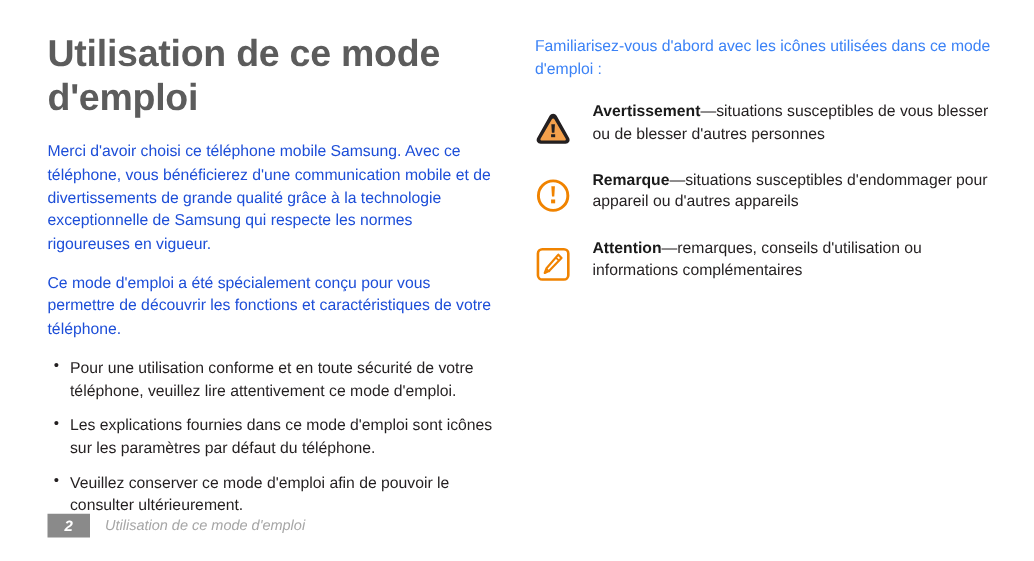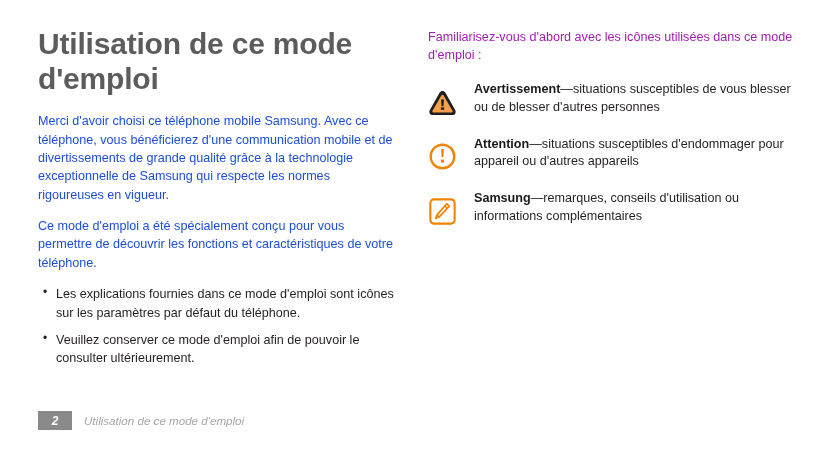--- a/index.html
+++ b/index.html
@@ -73,21 +73,21 @@
   }
   .section-title {
     font-size: 20px;
     font-weight: bold;
     color: #f08300;
     letter-spacing: -0.2px;
     margin: 0 0 8px 0;
   }
   .intro {
     font-size: 12.6px;
-    color: #a21caf;
+    color: #3b82f6;
     line-height: 1.46;
     margin: 0 0 14px 0;
   }
 
   .icon-row {
     display: flex;
     align-items: flex-end;
     margin-bottom: 17px;
   }
   .icon-cell {
@@ -145,20 +145,21 @@
 
 <div class="page">
 
   <div class="col-left">
     <h1 class="doc-title">Utilisation de ce mode d'emploi</h1>
 
     <p class="para">Merci d'avoir choisi ce téléphone mobile Samsung. Avec ce téléphone, vous bénéficierez d'une communication mobile et de divertissements de grande qualité grâce à la technologie exceptionnelle de Samsung qui respecte les normes rigoureuses en vigueur.</p>
     <p class="para">Ce mode d'emploi a été spécialement conçu pour vous permettre de découvrir les fonctions et caractéristiques de votre téléphone.</p>
 
     <ul class="bullets">
+      <li>Pour une utilisation conforme et en toute sécurité de votre téléphone, veuillez lire attentivement ce mode d'emploi.</li>
       <li>Les explications fournies dans ce mode d'emploi sont icônes sur les paramètres par défaut du téléphone.</li>
       <li>Veuillez conserver ce mode d'emploi afin de pouvoir le consulter ultérieurement.</li>
     </ul>
   </div>
 
   <div class="col-right">
     <p class="intro">Familiarisez-vous d'abord avec les icônes utilisées dans ce mode d'emploi :</p>
 
     <div class="icon-row">
       <div class="icon-cell">
@@ -176,35 +177,35 @@
 
     <div class="icon-row">
       <div class="icon-cell">
         <svg class="icon-box" viewBox="0 0 32 32">
           <circle cx="16" cy="16" r="13" fill="none" stroke="#f08300" stroke-width="2.6"></circle>
           <path d="M14.4 7.8 h3.2 l-.6 9 h-2 z" fill="#f08300"></path>
           <rect x="14.2" y="19.4" width="3.6" height="3.4" fill="#f08300"></rect>
         </svg>
       </div>
       <div class="icon-text">
-        <b>Attention</b><span>—situations susceptibles d'endommager pour appareil ou d'autres appareils</span>
+        <b>Remarque</b><span>—situations susceptibles d'endommager pour appareil ou d'autres appareils</span>
       </div>
     </div>
 
     <div class="icon-row">
       <div class="icon-cell">
         <svg class="icon-box" viewBox="0 0 32 32">
           <path d="M6.5 2.6 h19 c2.2 0 3.9 1.8 3.9 3.9 v19 c0 2.2 -1.8 3.9 -3.9 3.9 h-19 c-2.2 0 -3.9 -1.8 -3.9 -3.9 v-19 C2.6 4.4 4.4 2.6 6.5 2.6 z" fill="none" stroke="#f08300" stroke-width="2.3"></path>
           <path d="M20.6 7.4 L23.4 10.3 L12.6 21.6 L8.6 23.6 L10.2 19.4 z" fill="none" stroke="#f08300" stroke-width="1.9" stroke-linejoin="round"></path>
           <path d="M18.3 9.8 L21.1 12.7" fill="none" stroke="#f08300" stroke-width="1.5"></path>
           <path d="M9.9 19.7 L13 22.6" fill="none" stroke="#f08300" stroke-width="1.5"></path>
         </svg>
       </div>
       <div class="icon-text">
-        <b>Samsung</b><span>—remarques, conseils d'utilisation ou informations complémentaires</span>
+        <b>Attention</b><span>—remarques, conseils d'utilisation ou informations complémentaires</span>
       </div>
     </div>
   </div>
 
   <div class="footer">
     <div class="page-num">2</div>
     <div class="footer-label">Utilisation de ce mode d'emploi</div>
   </div>
 
 </div>

